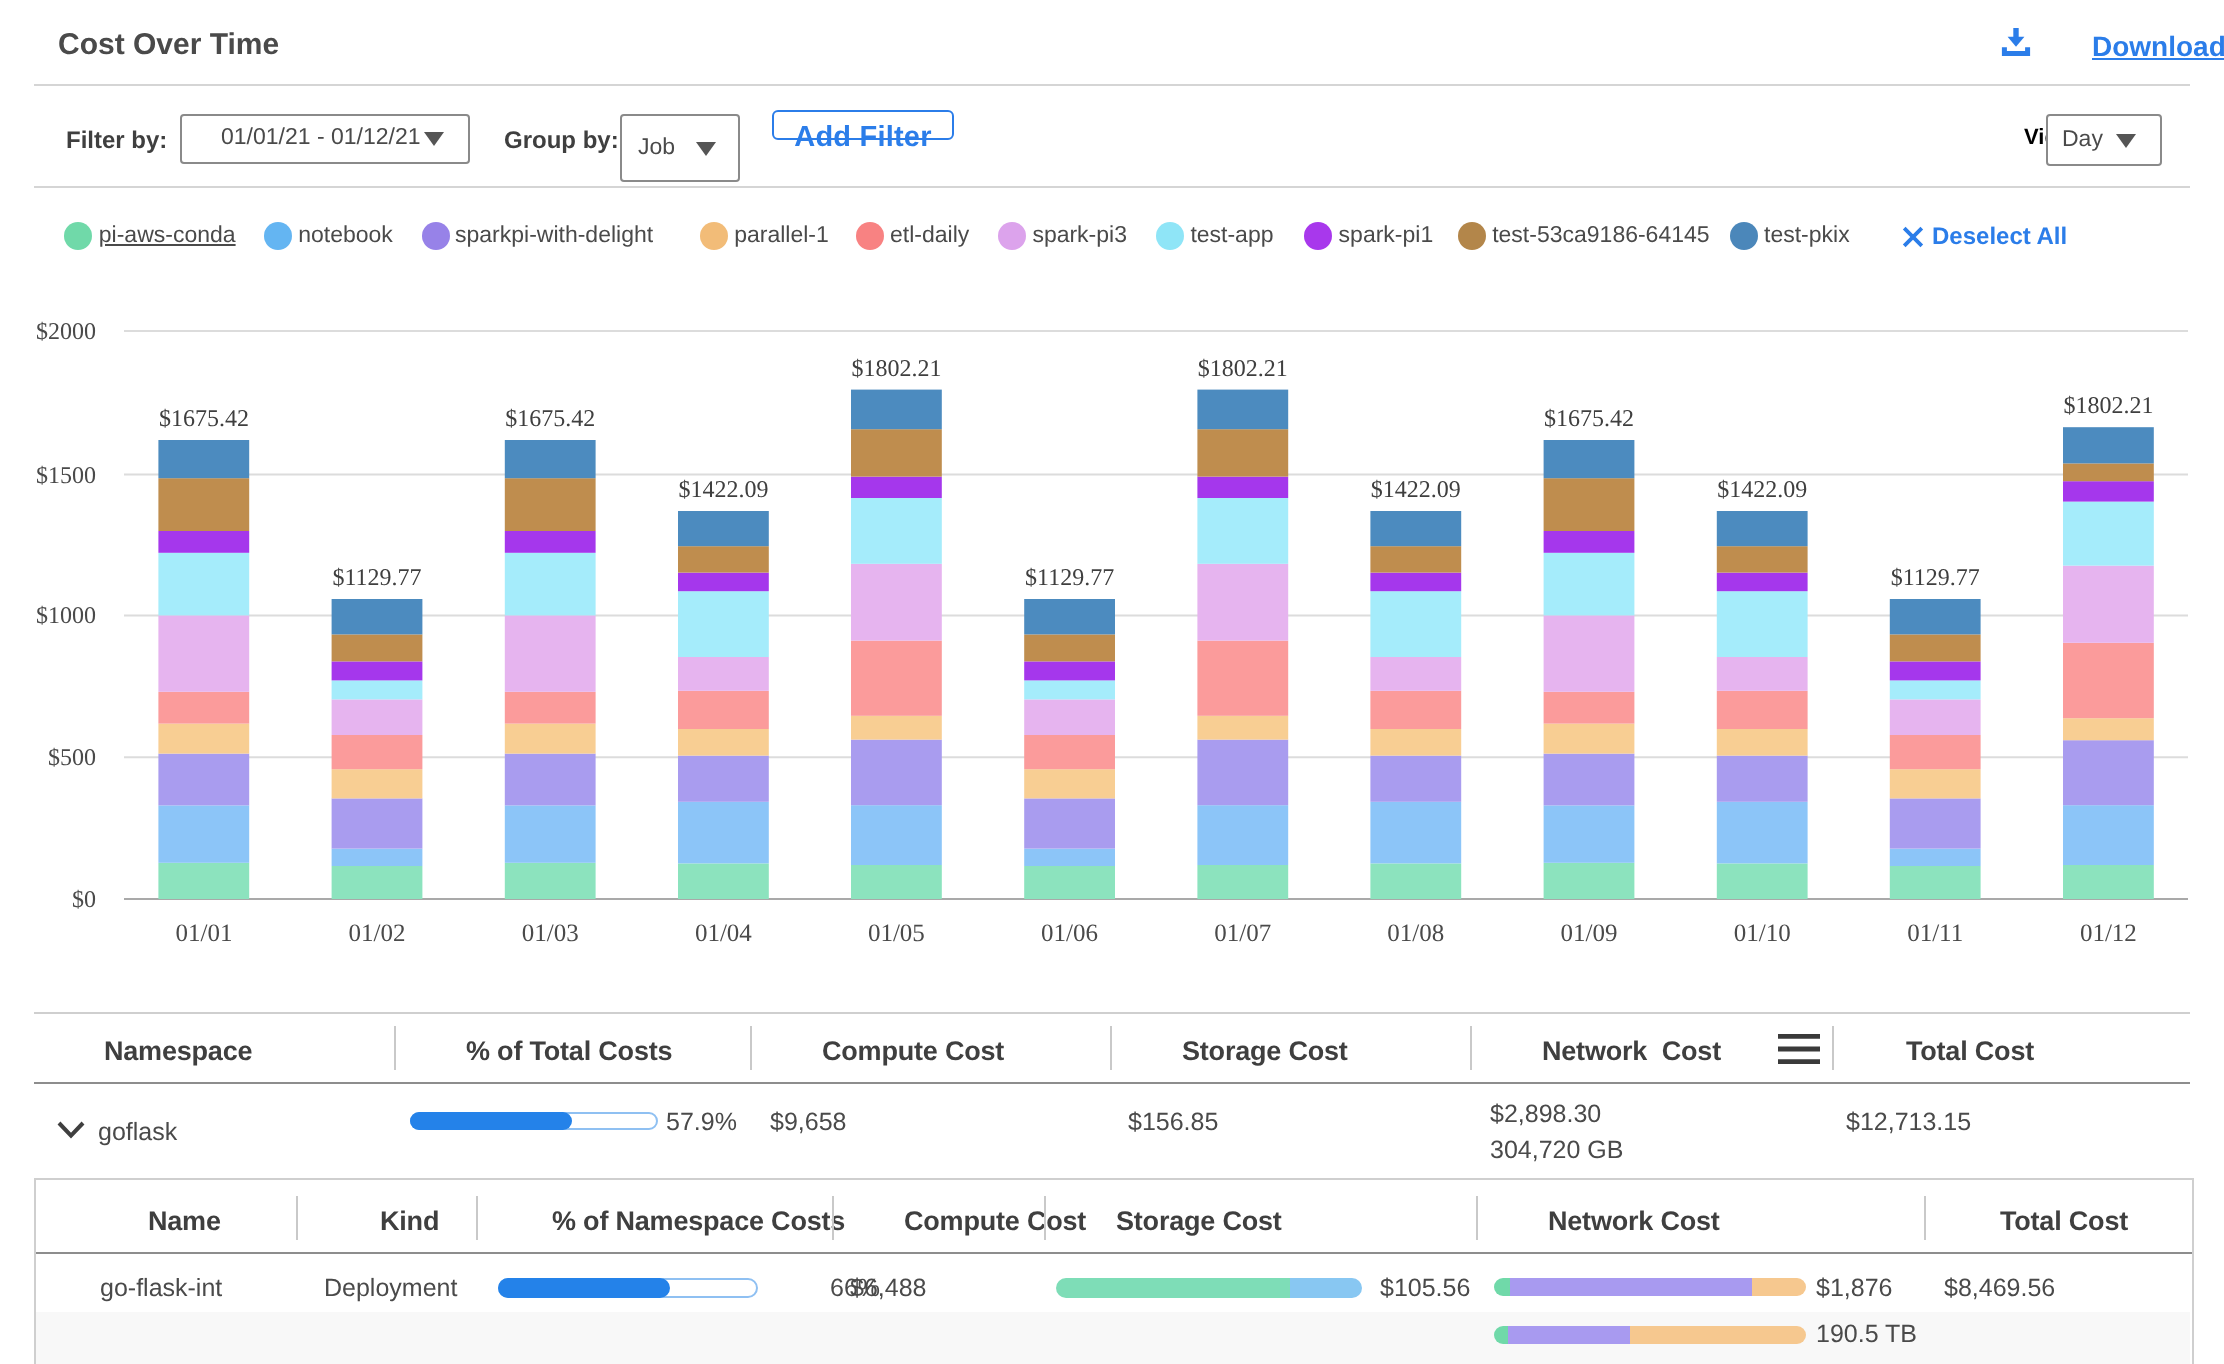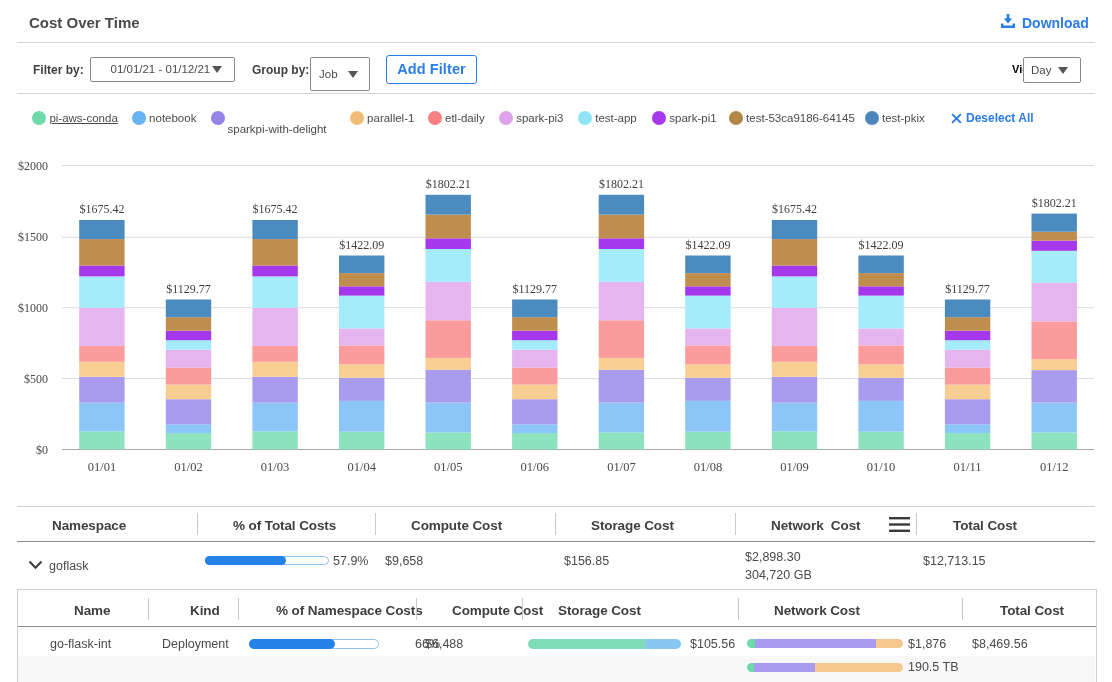--- a/index.html
+++ b/index.html
@@ -21,47 +21,47 @@
 </style>
 </head>
 <body>
 
 <div class="abs b" style="left:29px;top:14px;font-size:15px;color:#4a4a4a;">Cost Over Time</div>
 <svg class="abs" style="left:1000px;top:13px;" width="16" height="16" viewBox="0 0 16 16">
 <path d="M2.2 10.6 V13.7 H13.8 V10.6" fill="none" stroke="#2b7de9" stroke-width="2.5"></path>
 <path d="M8 1 V7.6" stroke="#2b7de9" stroke-width="2.7" fill="none"></path>
 <path d="M3.8 5.4 L8 10.4 L12.2 5.4 Z" fill="#2b7de9"></path>
 </svg>
-<div class="abs b blue" style="left:1022px;top:15px;font-size:14px;">Download</div>
+<div class="abs b blue" style="left:1046px;top:15px;font-size:14px;text-decoration:underline;">Download</div>
 <div class="hr" style="top:41.5px;"></div>
 <div class="abs b" style="left:33px;top:63px;font-size:12px;color:#3f3f3f;">Filter by:</div>
 <div class="sel" style="left:89.5px;top:57px;width:145px;height:24.5px;">
   <span class="txt" style="left:20px;">01/01/21 - 01/12/21</span>
   <span class="arrow" style="left:121px;"></span>
   </div>
 <div class="abs b" style="left:252px;top:63px;font-size:12px;color:#3f3f3f;">Group by:</div>
 <div class="sel" style="left:310px;top:57px;width:60px;height:34px;">
   <span class="txt" style="left:8px;">Job</span>
   <span class="arrow" style="left:37px;"></span>
   </div>
-<div class="abs" style="left:386px;top:55px;width:91px;height:29px;border:1px solid #2b7de9;border-radius:3px;background:#fff;">
+<div class="abs" style="left:386px;top:55px;width:91px;height:15px;border:1px solid #2b7de9;border-radius:3px;background:#fff;">
   <div class="b blue" style="font-size:14.5px;text-align:center;line-height:27px;letter-spacing:0.1px;">Add Filter</div>
   </div>
 <div class="abs b" style="left:1012px;top:63px;font-size:11px;color:#000000;">View by:</div>
 <div class="sel" style="left:1022.5px;top:56.5px;width:58px;height:26px;">
   <span class="txt" style="left:7.5px;">Day</span>
   <span class="arrow" style="left:34px;"></span>
   </div>
 <div class="hr" style="top:92.5px;"></div>
 <div class="legend-dot" style="left:32.4px;background:#70d9a9;"></div>
 <div class="legend-lbl" style="left:49.4px;text-decoration:underline;">pi-aws-conda</div>
 <div class="legend-dot" style="left:132.1px;background:#64b5f2;"></div>
 <div class="legend-lbl" style="left:149.1px;">notebook</div>
 <div class="legend-dot" style="left:210.5px;background:#9782e8;"></div>
-<div class="legend-lbl" style="left:227.5px;margin-top:11px;">sparkpi-with-delight</div>
+<div class="legend-lbl" style="left:227.5px;">sparkpi-with-delight</div>
 <div class="legend-dot" style="left:350.1px;background:#f2bc78;"></div>
 <div class="legend-lbl" style="left:367.1px;">parallel-1</div>
 <div class="legend-dot" style="left:428.0px;background:#f88282;"></div>
 <div class="legend-lbl" style="left:445.0px;">etl-daily</div>
 <div class="legend-dot" style="left:499.2px;background:#dca3ec;"></div>
 <div class="legend-lbl" style="left:516.2px;">spark-pi3</div>
 <div class="legend-dot" style="left:578.2px;background:#8fe5f7;"></div>
 <div class="legend-lbl" style="left:595.2px;">test-app</div>
 <div class="legend-dot" style="left:652.3px;background:#a838ec;"></div>
 <div class="legend-lbl" style="left:669.3px;">spark-pi1</div>

